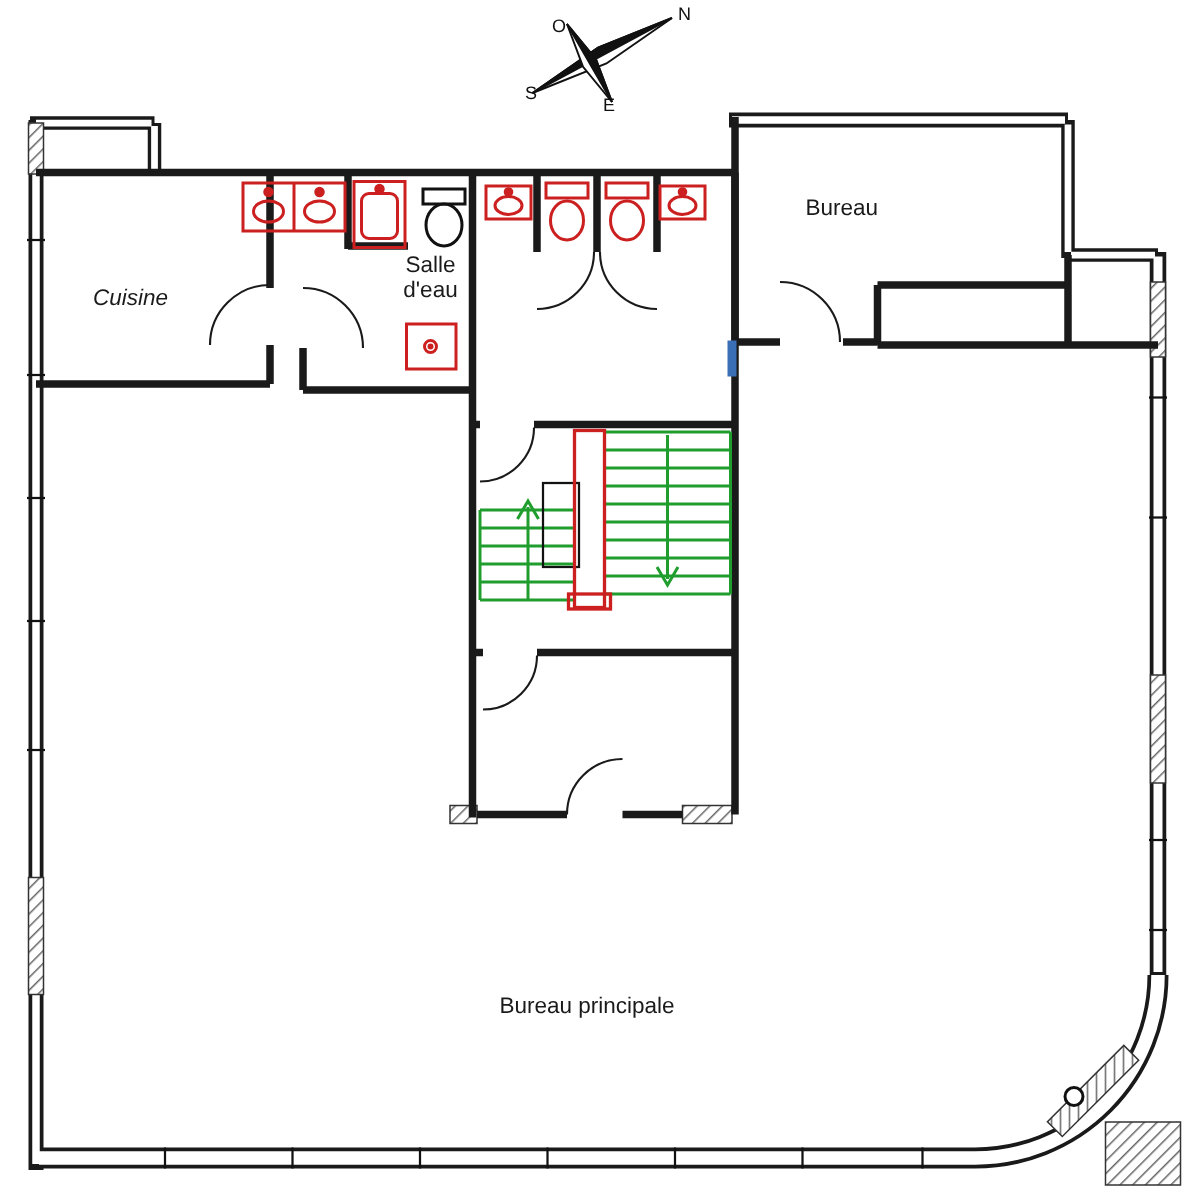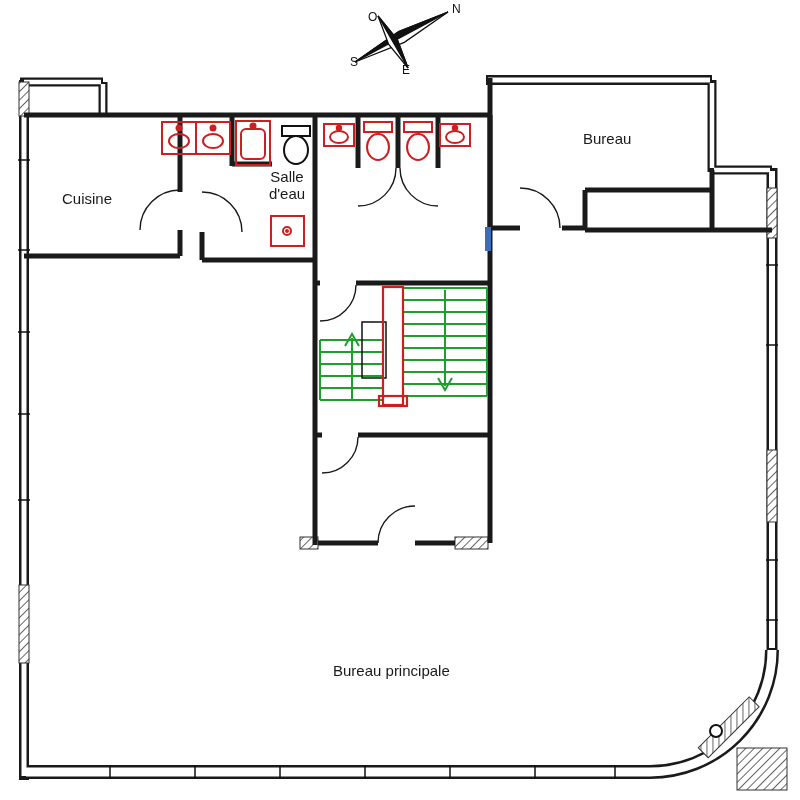--- a/index.html
+++ b/index.html
@@ -216,18 +216,18 @@
       <polygon points="378,16 397.3,39.5 408,68 388.7,44.5" fill="#ffffff"></polygon>
       <polygon points="378,16 397.3,39.5 408,68" fill="#111111"></polygon>
     </g>
   </svg>
 
   <span class="compass-letter" style="left:452px;top:2px;">N</span>
   <span class="compass-letter" style="left:368px;top:10px;">O</span>
   <span class="compass-letter" style="left:350px;top:55px;">S</span>
   <span class="compass-letter" style="left:402px;top:63px;">E</span>
 
-  <div class="room-label" style="left:62px;top:190px;">Cuisine</div>
+  <div class="room-label" style="left:62px;top:190px;font-style:italic;">Cuisine</div>
   <div class="room-label center" style="left:258px;top:168px;width:58px;">Salle d'eau</div>
-  <div class="room-label" style="left:583px;top:130px;">Bureau</div>
+  <div class="room-label" style="left:537px;top:130px;">Bureau</div>
   <div class="room-label" style="left:333px;top:662px;">Bureau principale</div>
 
 </div>
 
 </body></html>

